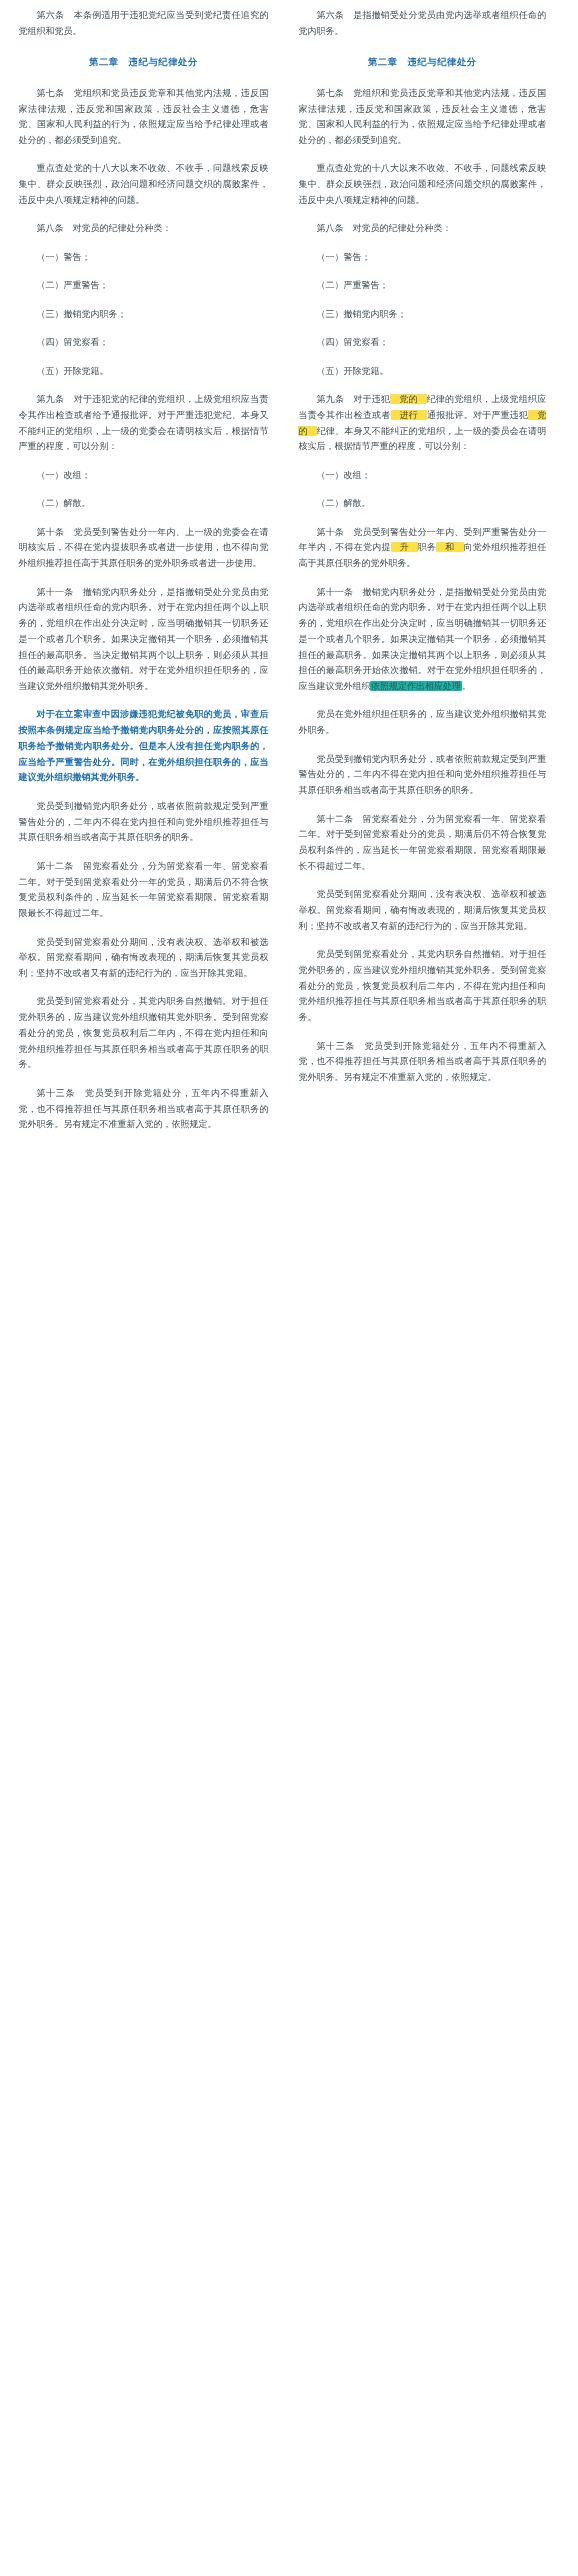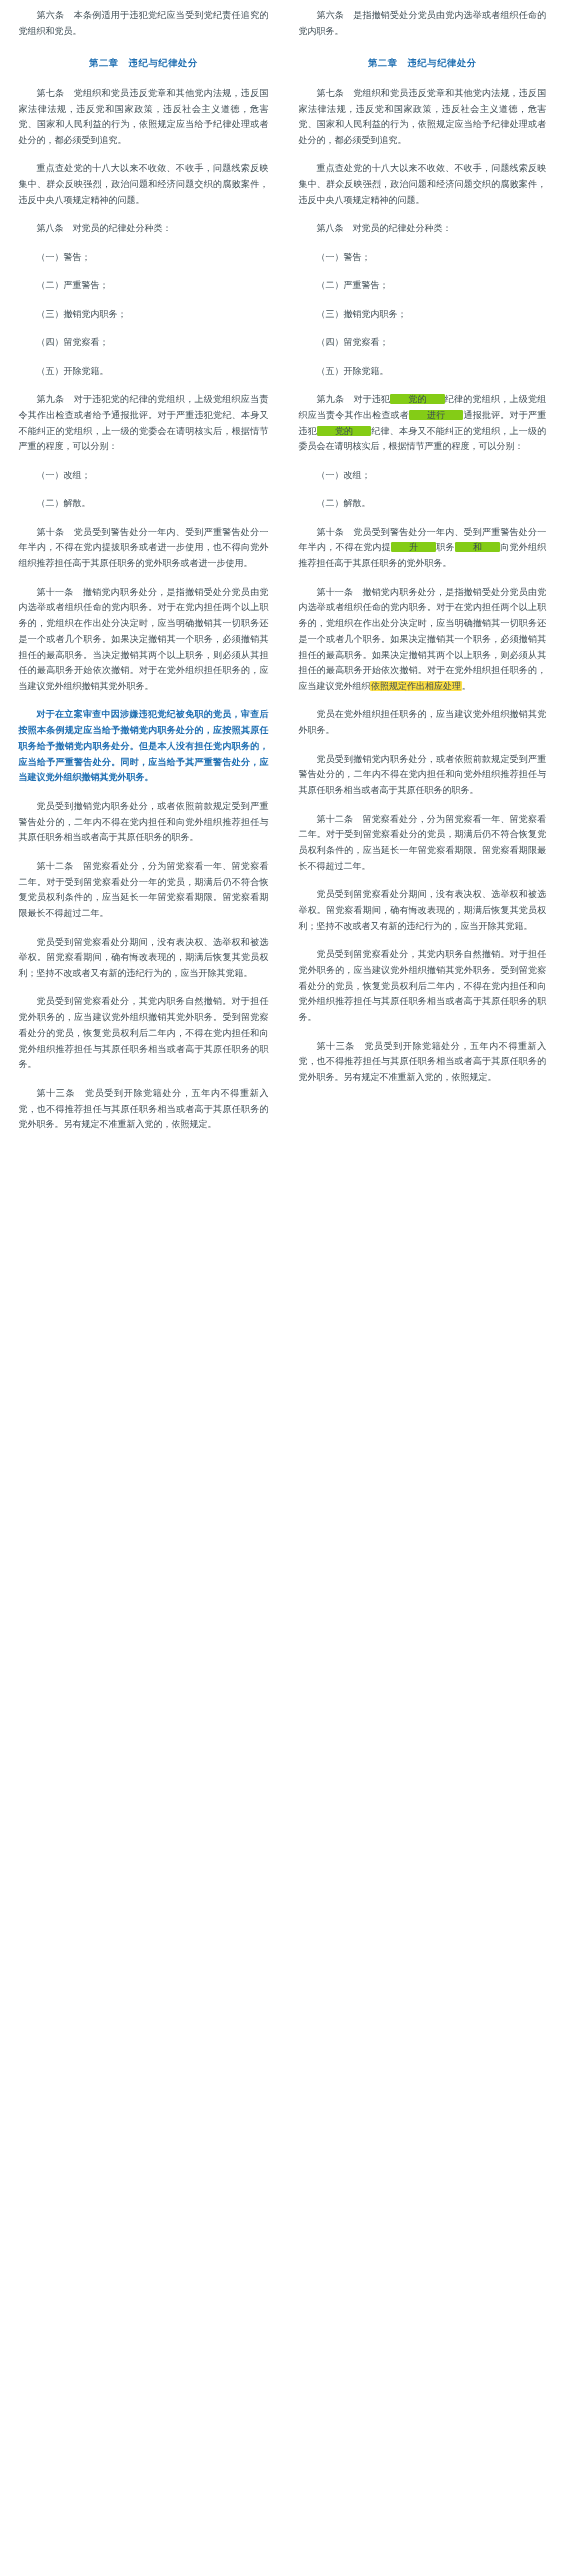--- a/index.html
+++ b/index.html
@@ -34,32 +34,33 @@
     text-indent: 2em;
   }
   .chapter {
     text-align: center;
     text-indent: 0;
     font-weight: bold;
     color: #1f6fb2;
     font-size: 9.3px;
     margin: 15px 0 15px 0;
     letter-spacing: 0.6px;
+    font-family: Liberation Mono, monospace;
   }
   .bold-blue {
     font-weight: bold;
     color: #1f6fb2;
   }
   .hl-green {
-    background: #84cc16;
+    background: #fde047;
     border-radius: 1.2px;
-    padding: 0 18px;
+    padding: 0 9px;
   }
   .hl-yellow {
-    background: #fde047;
+    background: #14b8a6;
     border-radius: 1.2px;
     padding: 0 0.6px;
   }
 </style>
 </head>
 <body>
 
 <div class="page">
   <div class="cols">
 
@@ -72,23 +73,23 @@
       <p>重点查处党的十八大以来不收敛、不收手，问题线索反映集中、群众反映强烈，政治问题和经济问题交织的腐败案件，违反中央八项规定精神的问题。</p>
       <p>第八条　对党员的纪律处分种类：</p>
       <p>（一）警告；</p>
       <p>（二）严重警告；</p>
       <p>（三）撤销党内职务；</p>
       <p>（四）留党察看；</p>
       <p>（五）开除党籍。</p>
       <p>第九条　对于违犯党的纪律的党组织，上级党组织应当责令其作出检查或者给予通报批评。对于严重违犯党纪、本身又不能纠正的党组织，上一级的党委会在请明核实后，根据情节严重的程度，可以分别：</p>
       <p>（一）改组；</p>
       <p>（二）解散。</p>
-      <p>第十条　党员受到警告处分一年内、受到严重警告处分一年半内，不得在党内提拔职务或者进一步使用，也不得向党外组织推荐担任高于其原任职务的党外职务或者进一步使用。</p>
+      <p>第十条　党员受到警告处分一年内、上一级的党委会在请明核实后，不得在党内提拔职务或者进一步使用，也不得向党外组织推荐担任高于其原任职务的党外职务或者进一步使用。</p>
       <p>第十一条　撤销党内职务处分，是指撤销受处分党员由党内选举或者组织任命的党内职务。对于在党内担任两个以上职务的，党组织在作出处分决定时，应当明确撤销其一切职务还是一个或者几个职务。如果决定撤销其一个职务，必须撤销其担任的最高职务。当决定撤销其两个以上职务，则必须从其担任的最高职务开始依次撤销。对于在党外组织担任职务的，应当建议党外组织撤销其党外职务。</p>
-      <p class="bold-blue">对于在立案审查中因涉嫌违犯党纪被免职的党员，审查后按照本条例规定应当给予撤销党内职务处分的，应按照其原任职务给予撤销党内职务处分。但是本人没有担任党内职务的，应当给予严重警告处分。同时，应当给予其严重警告处分，应当建议党外组织撤销其党外职务。</p>
+      <p class="bold-blue">对于在立案审查中因涉嫌违犯党纪被免职的党员，审查后按照本条例规定应当给予撤销党内职务处分的，应按照其原任职务给予撤销党内职务处分。但是本人没有担任党内职务的，应当给予严重警告处分。同时，在党外组织担任职务的，应当建议党外组织撤销其党外职务。</p>
       <p>党员受到撤销党内职务处分，或者依照前款规定受到严重警告处分的，二年内不得在党内担任和向党外组织推荐担任与其原任职务相当或者高于其原任职务的职务。</p>
       <p>第十二条　留党察看处分，分为留党察看一年、留党察看二年。对于受到留党察看处分一年的党员，期满后仍不符合恢复党员权利条件的，应当延长一年留党察看期限。留党察看期限最长不得超过二年。</p>
       <p>党员受到留党察看处分期间，没有表决权、选举权和被选举权。留党察看期间，确有悔改表现的，期满后恢复其党员权利；坚持不改或者又有新的违纪行为的，应当开除其党籍。</p>
       <p>党员受到留党察看处分，其党内职务自然撤销。对于担任党外职务的，应当建议党外组织撤销其党外职务。受到留党察看处分的党员，恢复党员权利后二年内，不得在党内担任和向党外组织推荐担任与其原任职务相当或者高于其原任职务的职务。</p>
       <p>第十三条　党员受到开除党籍处分，五年内不得重新入党，也不得推荐担任与其原任职务相当或者高于其原任职务的党外职务。另有规定不准重新入党的，依照规定。</p>
     </div>
 
     <div class="col right">
       <p>第六条　是指撤销受处分党员由党内选举或者组织任命的党内职务。</p>
 

